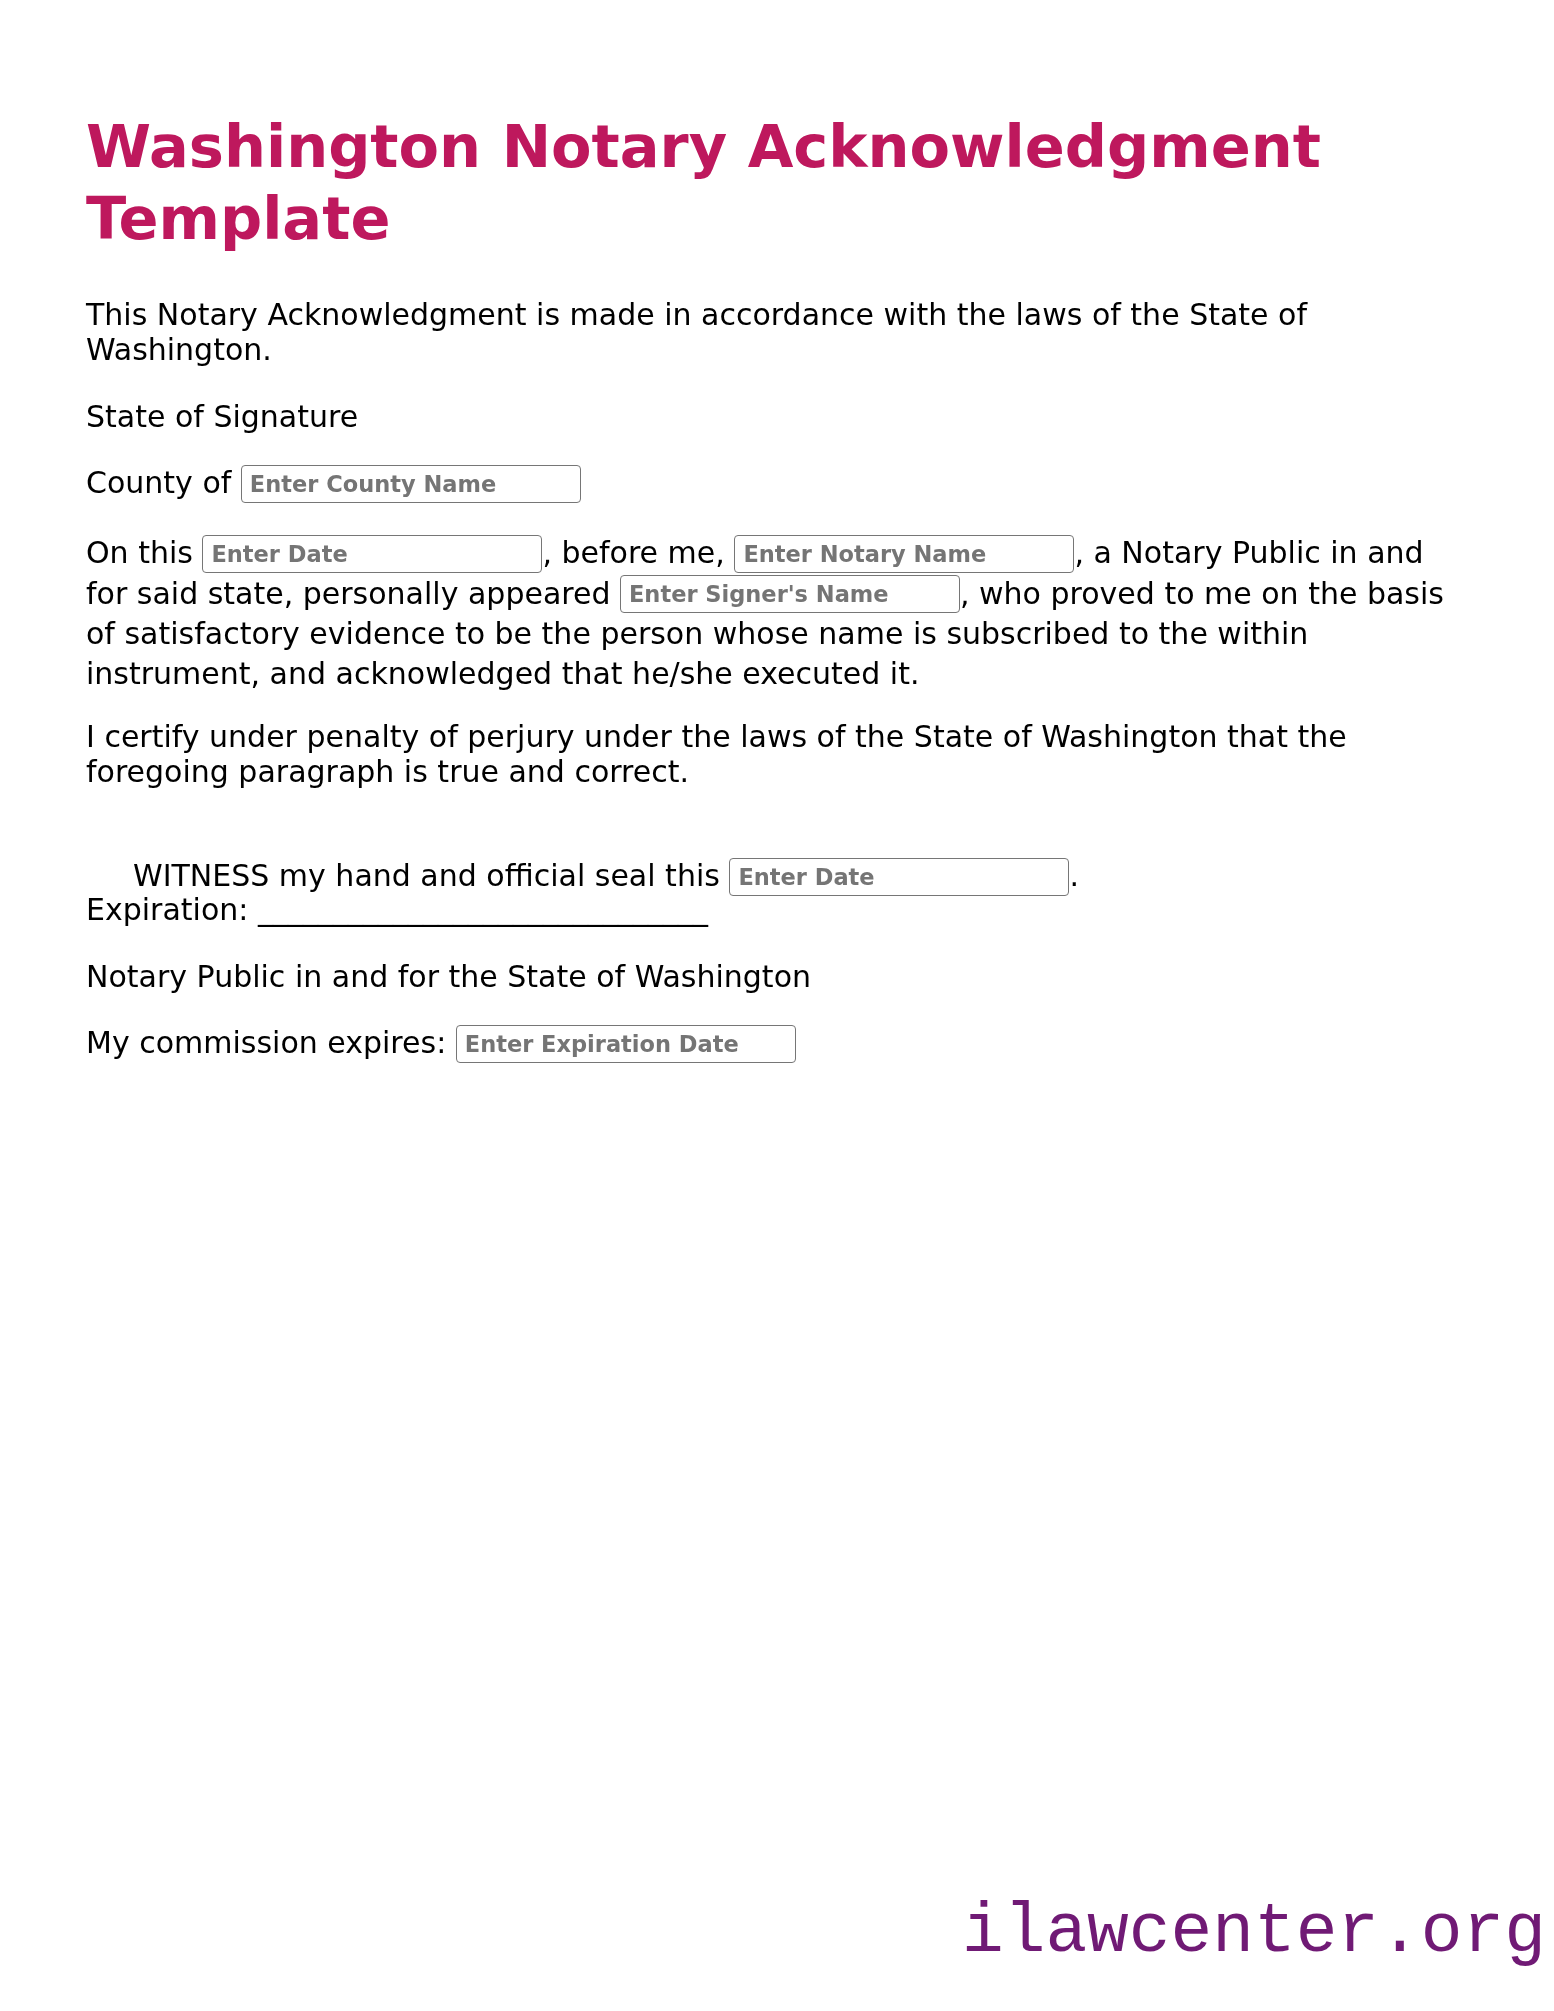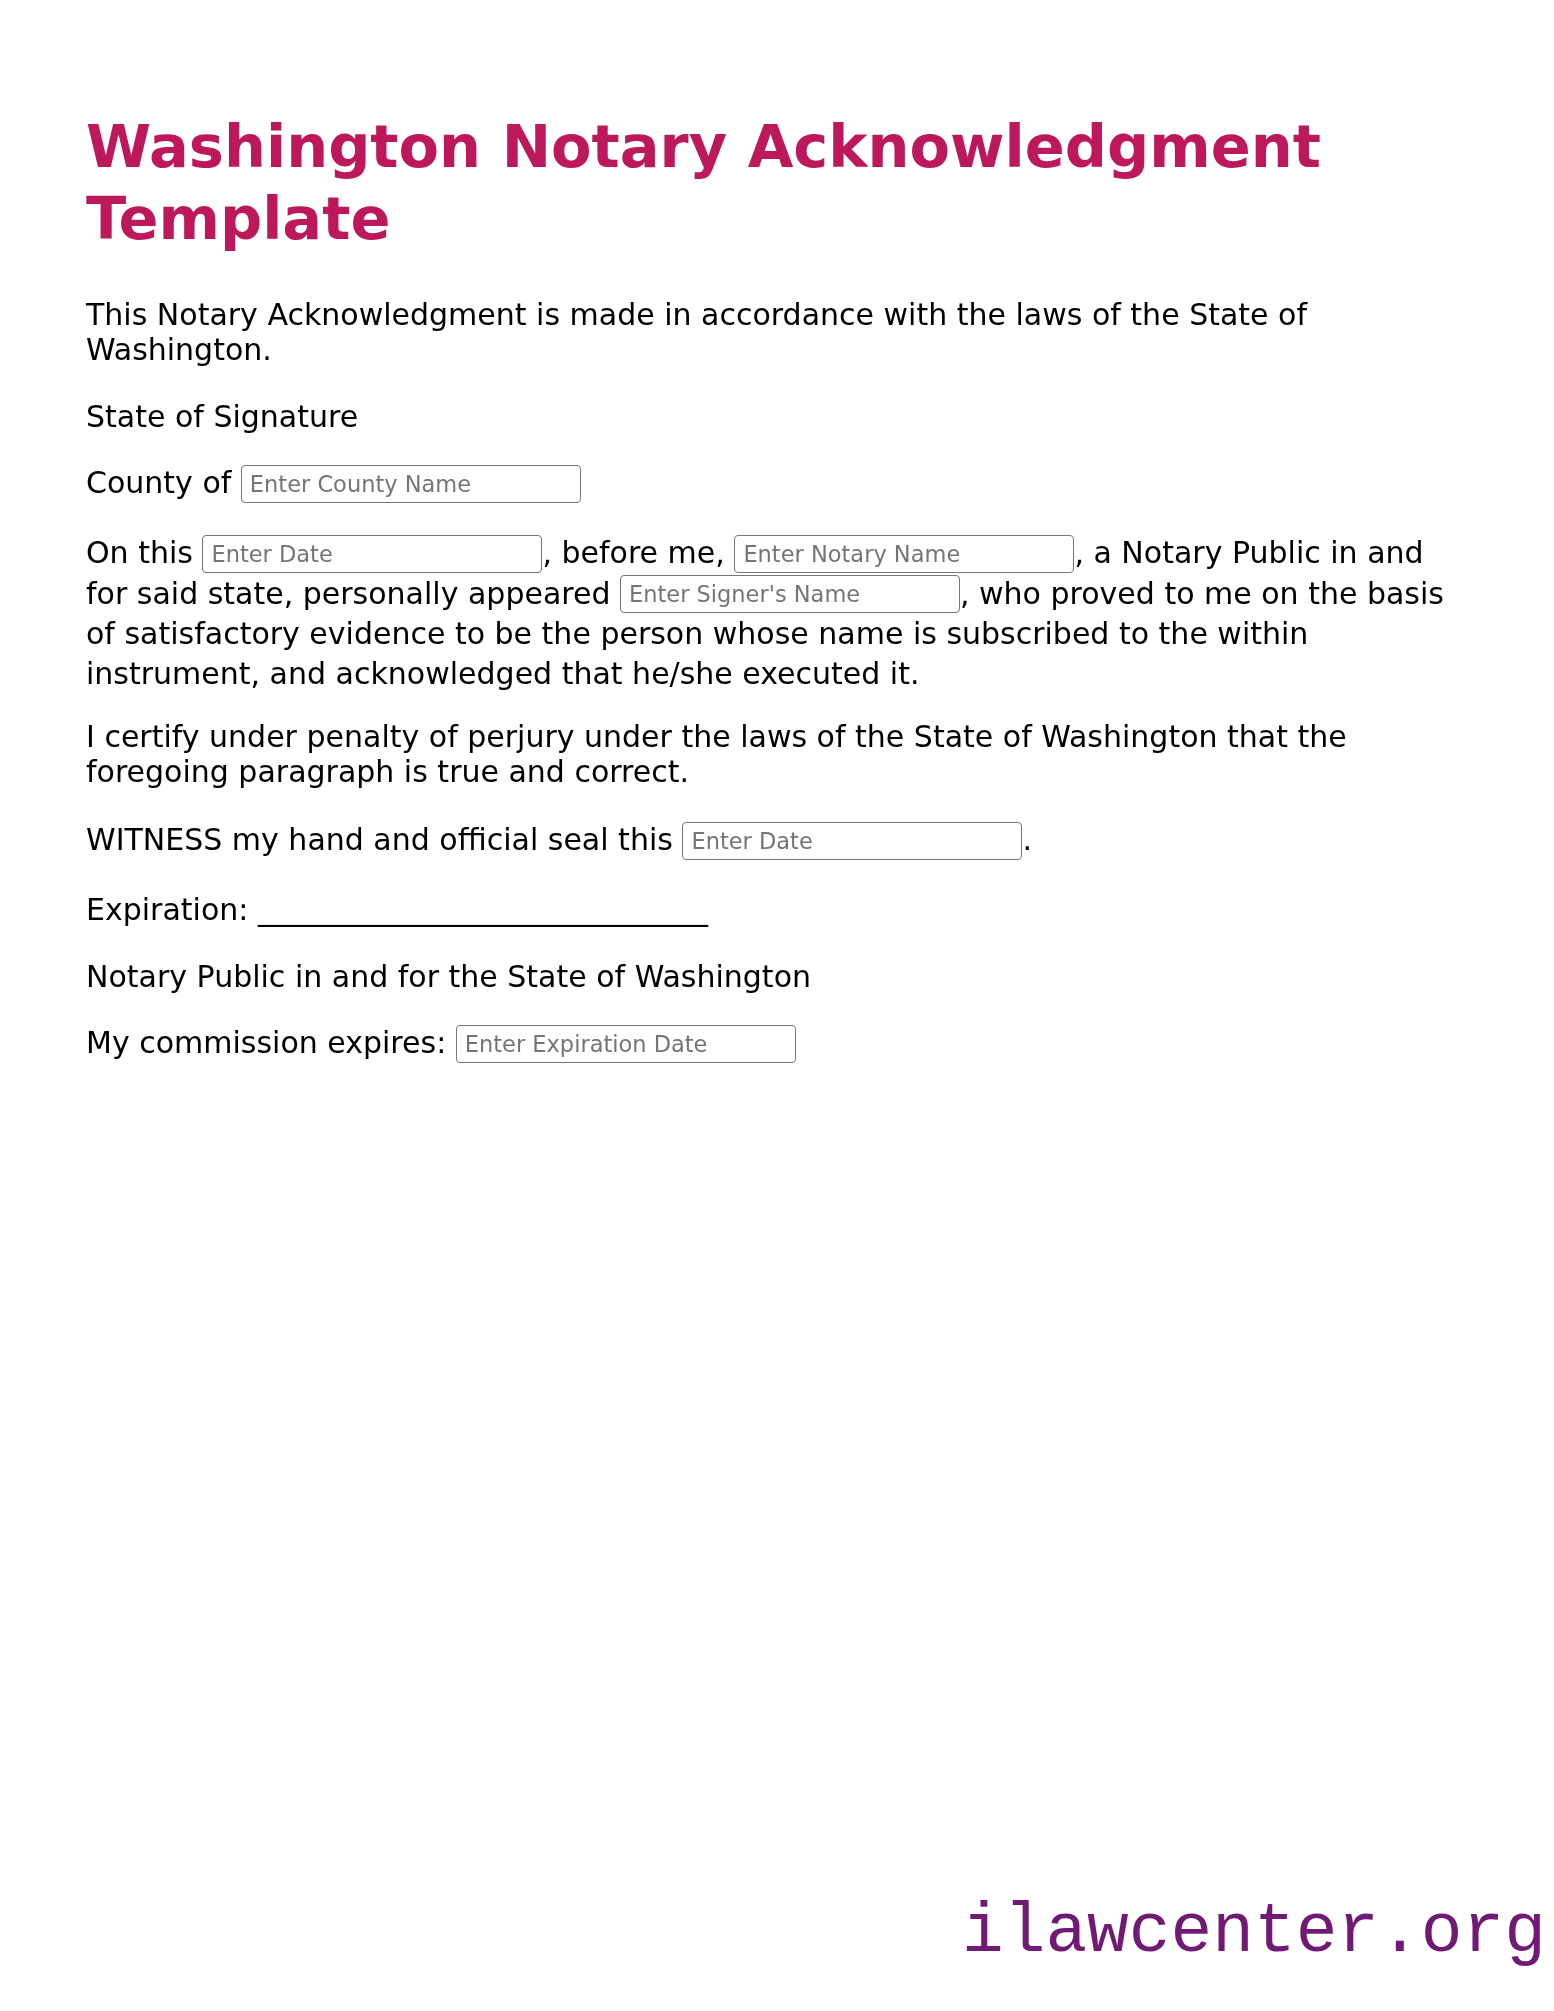--- a/index.html
+++ b/index.html
@@ -50,20 +50,21 @@
     padding: 0 8px;
     margin: 0;
     font-family: "DejaVu Sans", sans-serif;
     font-size: 22.5px;
     line-height: 35px;
     color: #000;
     background: #fff;
     outline: none;
     position: relative;
     top: -1px;
+    font-weight: bold;
   }
   .field::placeholder {
     color: #757575;
     opacity: 1;
   }
   .watermark {
     position: absolute;
     left: 962px;
     top: 1893px;
     font-family: "Liberation Mono", monospace;
@@ -81,21 +82,21 @@
 <p class="para" style="top:297px;">This Notary Acknowledgment is made in accordance with the laws of the State of Washington.</p>
 
 <p class="para" style="top:399px;">State of Signature</p>
 
 <p class="para tall" style="top:463px;"><span>County of</span> <input type="text" class="field" placeholder="Enter County Name" style=""></p>
 
 <p class="para tall" style="top:533px;"><span>On this</span> <input type="text" class="field" placeholder="Enter Date" style=""><span>, before me,</span> <input type="text" class="field" placeholder="Enter Notary Name" style=""><span>, a Notary Public in and for said state, personally appeared</span> <input type="text" class="field" placeholder="Enter Signer's Name" style=""><span>, who proved to me on the basis of satisfactory evidence to be the person whose name is subscribed to the within instrument, and acknowledged that he/she executed it.</span></p>
 
 <p class="para" style="top:719px;">I certify under penalty of perjury under the laws of the State of Washington that the foregoing paragraph is true and correct.</p>
 
-<p class="para tall" style="top:820px;"><span>WITNESS my hand and official seal this</span> <input type="text" class="field" placeholder="Enter Date" style=""><span>.</span></p>
+<p class="para tall" style="top:856px;margin-left:47px;"><span>WITNESS my hand and official seal this</span> <input type="text" class="field" placeholder="Enter Date" style=""><span>.</span></p>
 
 <p class="para" style="top:892px;"><span>Expiration:</span> <span>______________________________</span></p>
 
 <p class="para" style="top:959px;">Notary Public in and for the State of Washington</p>
 
 <p class="para tall" style="top:1023px;"><span>My commission expires:</span> <input type="text" class="field" placeholder="Enter Expiration Date" style=""></p>
 
 <div class="watermark">ilawcenter.org</div>
 
 </body></html>

